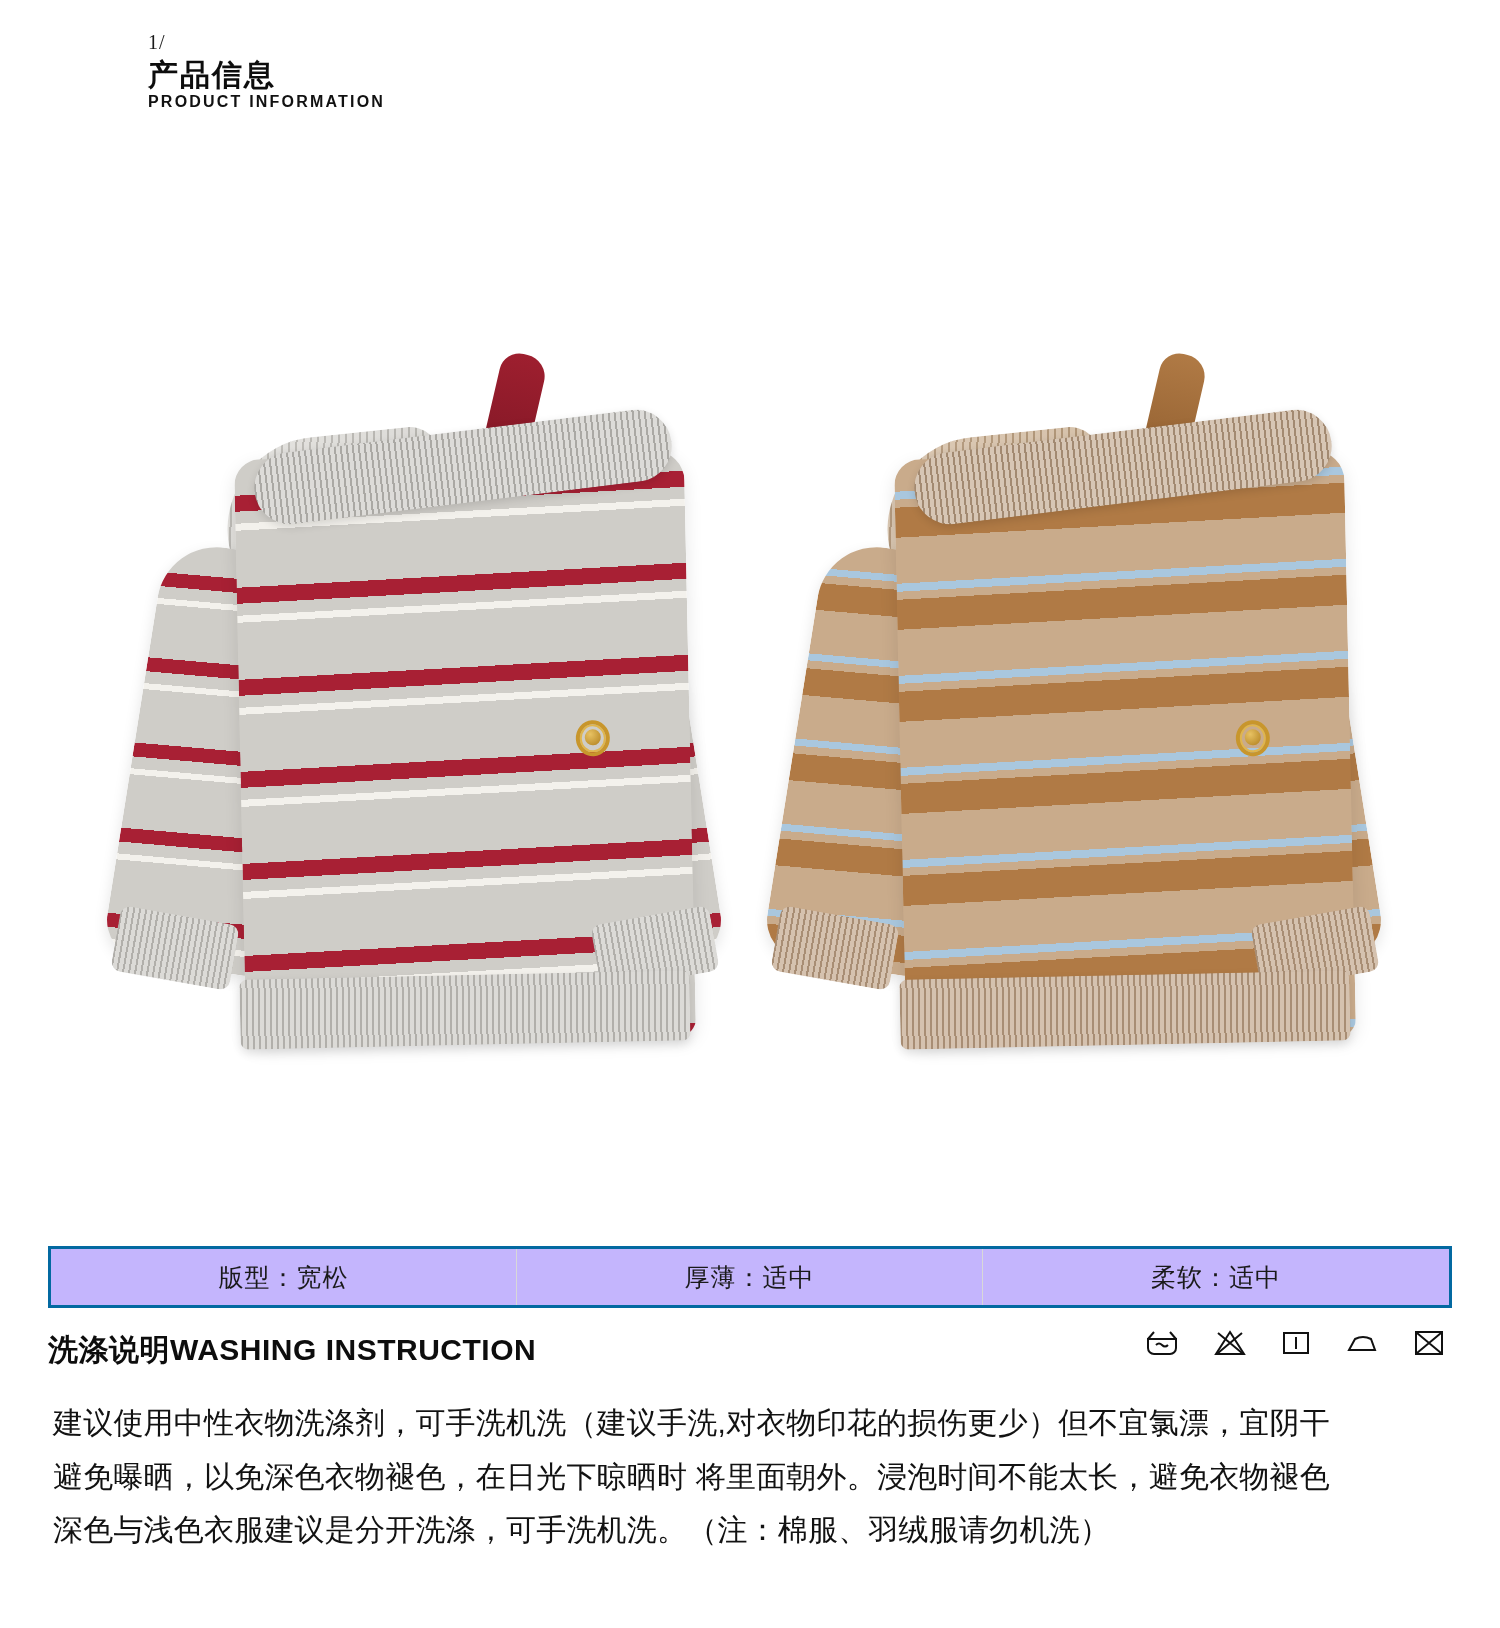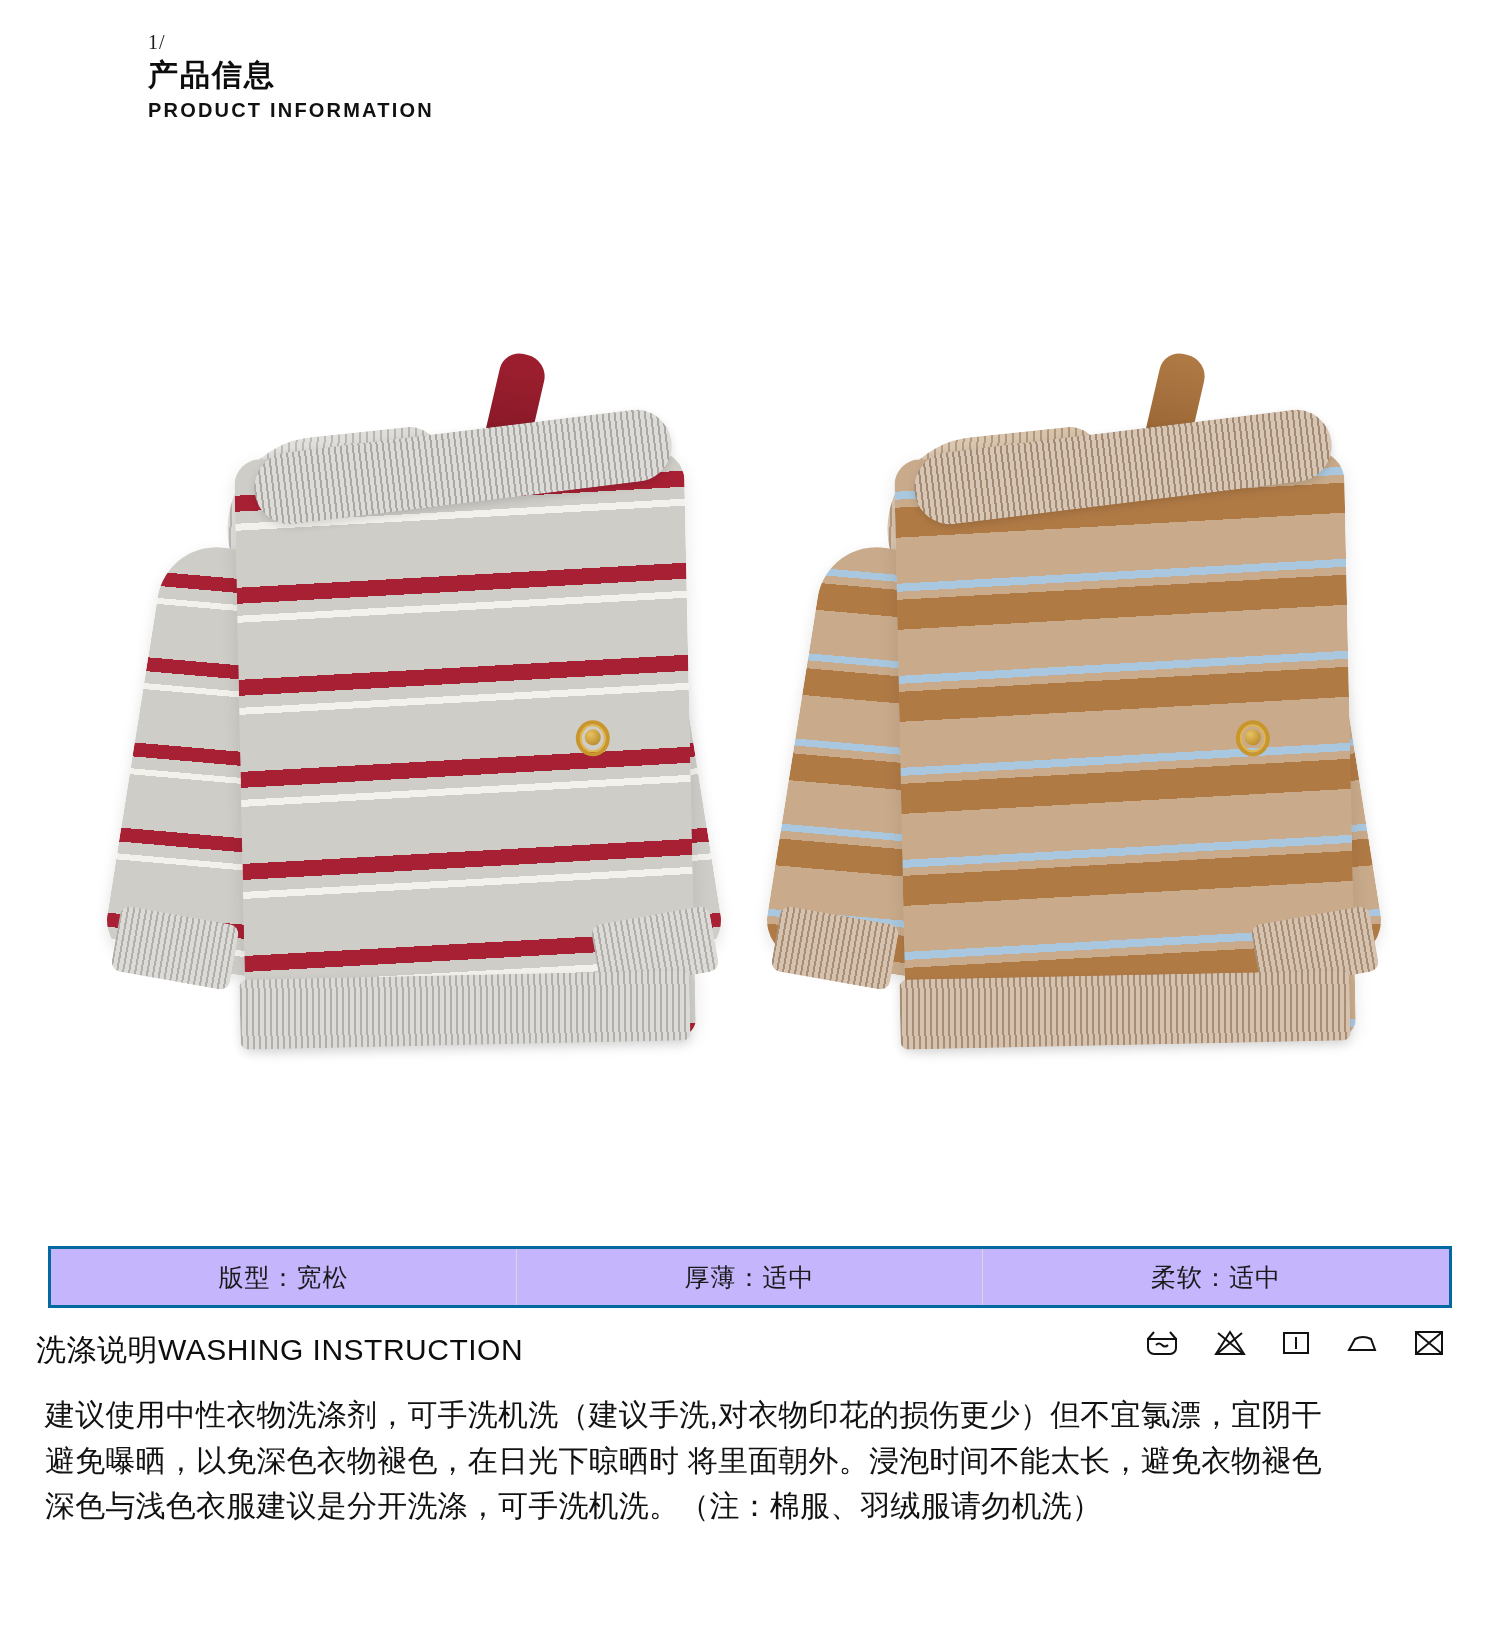--- a/index.html
+++ b/index.html
@@ -32,25 +32,24 @@
     margin-bottom: 6px;
   }
   .header .title-cn {
     font-size: 30px;
     font-weight: 700;
     letter-spacing: 2px;
     line-height: 1.15;
     color: #0d0d0d;
   }
   .header .title-en {
-    font-size: 20px;
+    font-size: 16px;
     font-weight: 700;
     letter-spacing: 2.2px;
     color: #111;
-    margin-top: 6px;
   }
 
   
   .photo-area {
     position: absolute;
     left: 0;
     top: 215px;
     width: 1500px;
     height: 1020px;
     background: #ffffff;
@@ -190,24 +189,24 @@
     letter-spacing: 1px;
     border-right: 1px solid #d8d8d8;
     box-sizing: border-box;
     height: 100%;
   }
   .attr-cell:last-child { border-right: none; }
 
   
   .wash-head {
     position: absolute;
-    left: 36px;
+    left: 48px;
     top: 1330px;
     font-size: 30px;
-    font-weight: 400;
+    font-weight: 700;
     letter-spacing: 0.5px;
     color: #0d0d0d;
   }
   .wash-icons {
     position: absolute;
     right: 55px;
     top: 1328px;
     display: flex;
     gap: 34px;
     align-items: center;
@@ -217,21 +216,21 @@
   .wash-body {
     position: absolute;
     left: 45px;
     top: 1392px;
     width: 1400px;
     font-size: 30px;
     line-height: 1.52;
     color: #121212;
     letter-spacing: 0.2px;
   }
-  .wash-body p { margin: 0; }
+  .wash-body p { margin: 8px; }
 </style>
 </head>
 <body>
 
 <div class="header">
   <div class="num">1/</div>
   <div class="title-cn">产品信息</div>
   <div class="title-en">PRODUCT INFORMATION</div>
 </div>
 

